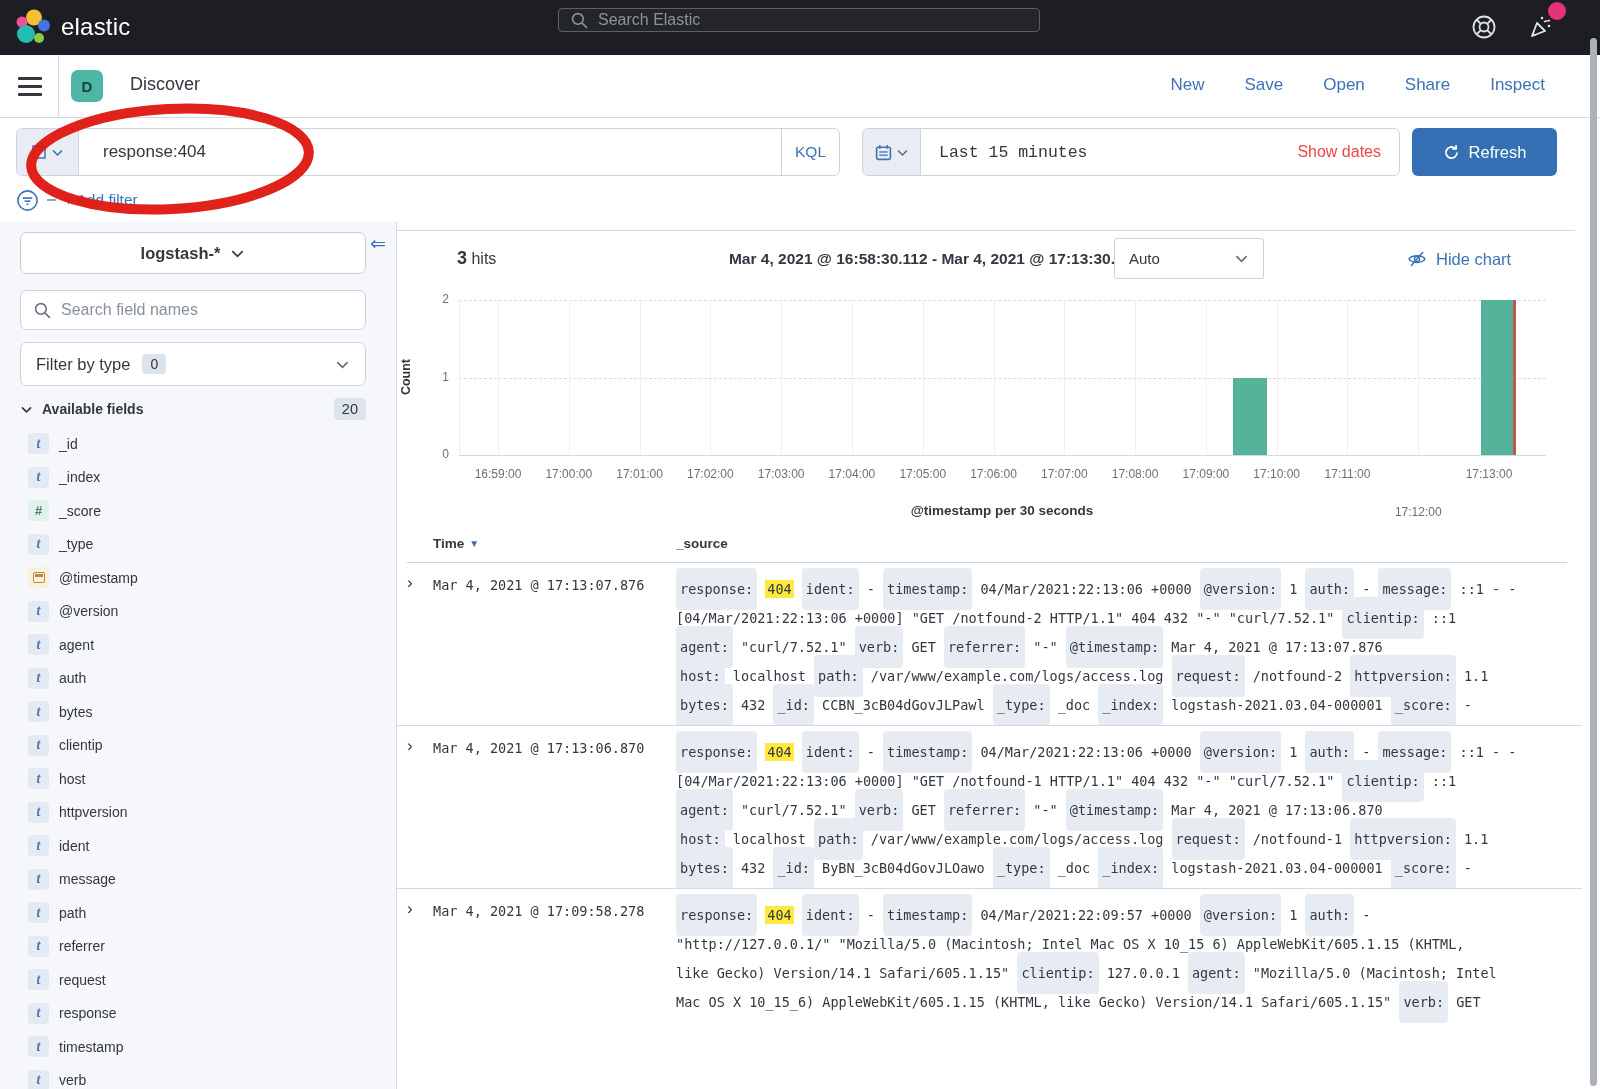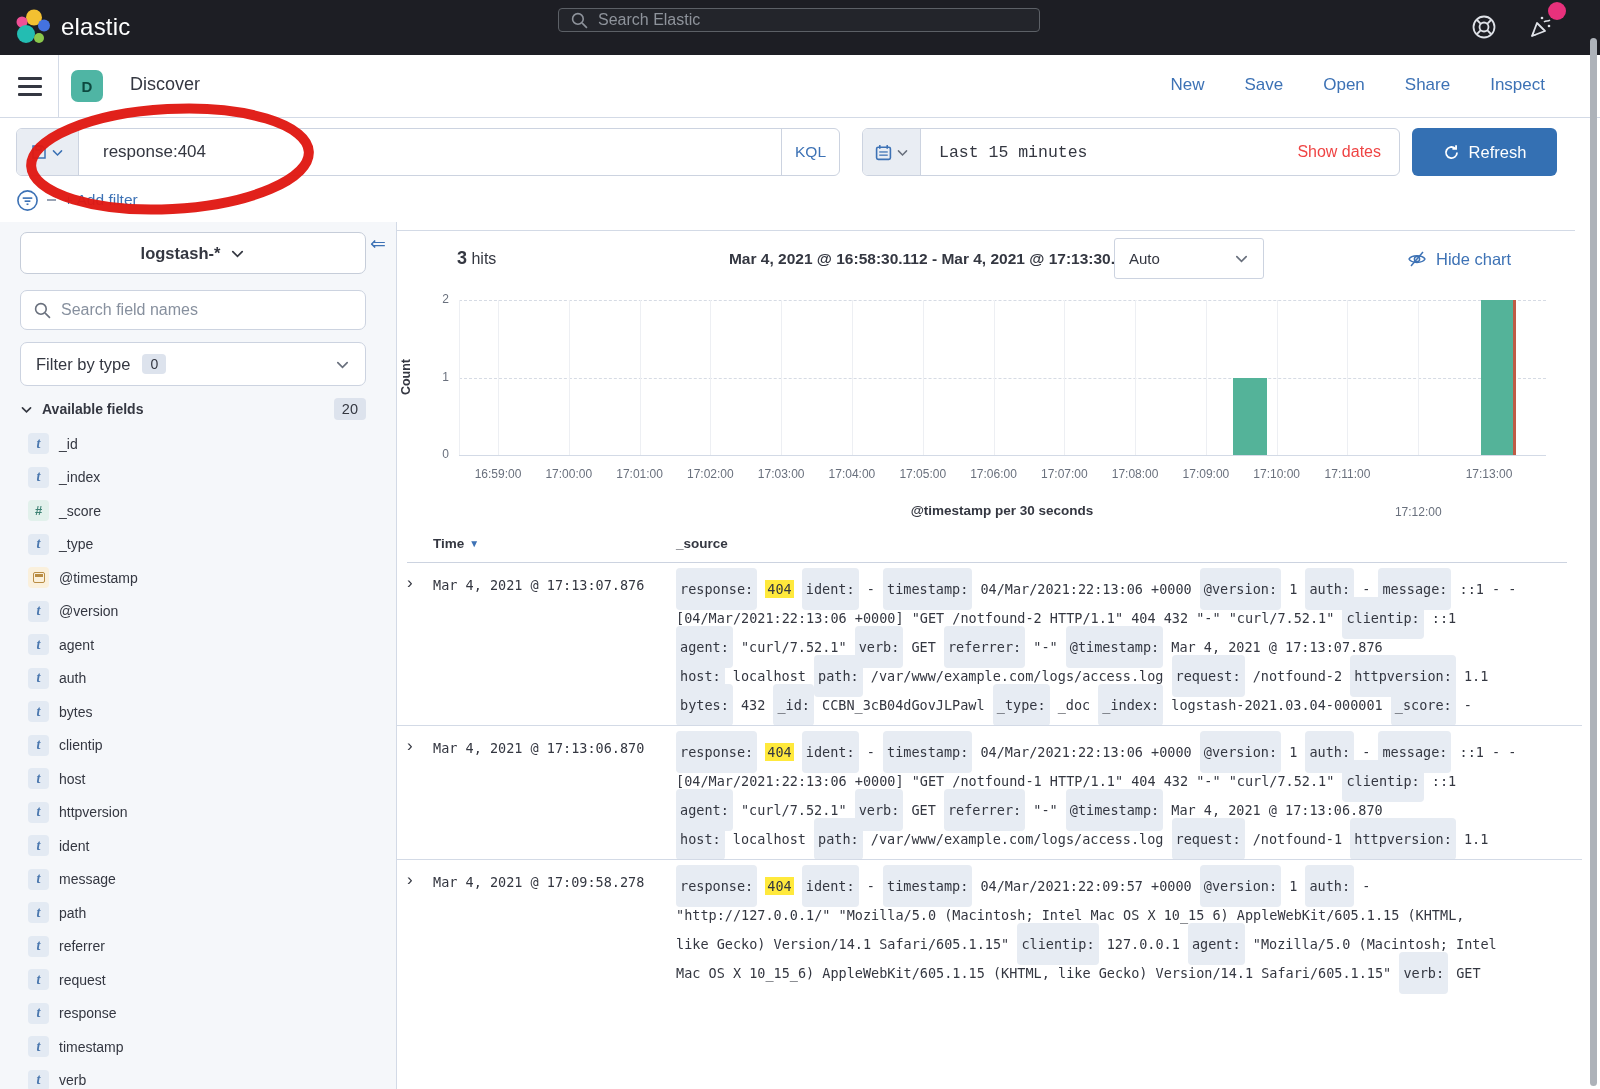--- a/index.html
+++ b/index.html
@@ -433,20 +433,21 @@
           </div>
         </div>
         <div class="doc-row">
           <span class="row-chevron">›</span>
           <span class="row-time">Mar 4, 2021 @ 17:13:06.870</span>
           <div class="row-source">
             <div class="src-line"><span class="pill">response:</span> <span class="hl">404</span> <span class="pill">ident:</span> - <span class="pill">timestamp:</span> 04/Mar/2021:22:13:06 +0000 <span class="pill">@version:</span> 1 <span class="pill">auth:</span> - <span class="pill">message:</span> ::1 - -</div>
             <div class="src-line">[04/Mar/2021:22:13:06 +0000] "GET /notfound-1 HTTP/1.1" 404 432 "-" "curl/7.52.1" <span class="pill">clientip:</span> ::1</div>
             <div class="src-line"><span class="pill">agent:</span> "curl/7.52.1" <span class="pill">verb:</span> GET <span class="pill">referrer:</span> "-" <span class="pill">@timestamp:</span> Mar 4, 2021 @ 17:13:06.870</div>
             <div class="src-line"><span class="pill">host:</span> localhost <span class="pill">path:</span> /var/www/example.com/logs/access.log <span class="pill">request:</span> /notfound-1 <span class="pill">httpversion:</span> 1.1</div>
+            <div class="src-line"><span class="pill">bytes:</span> 432 <span class="pill">_id:</span> ByBN_3cB04dGovJLOawo <span class="pill">_type:</span> _doc <span class="pill">_index:</span> logstash-2021.03.04-000001 <span class="pill">_score:</span> -</div>
           </div>
         </div>
         <div class="doc-row">
           <span class="row-chevron">›</span>
           <span class="row-time">Mar 4, 2021 @ 17:09:58.278</span>
           <div class="row-source">
             <div class="src-line"><span class="pill">response:</span> <span class="hl">404</span> <span class="pill">ident:</span> - <span class="pill">timestamp:</span> 04/Mar/2021:22:09:57 +0000 <span class="pill">@version:</span> 1 <span class="pill">auth:</span> -</div>
             <div class="src-line">"http://127.0.0.1/" "Mozilla/5.0 (Macintosh; Intel Mac OS X 10_15_6) AppleWebKit/605.1.15 (KHTML,</div>
             <div class="src-line">like Gecko) Version/14.1 Safari/605.1.15" <span class="pill">clientip:</span> 127.0.0.1 <span class="pill">agent:</span> "Mozilla/5.0 (Macintosh; Intel</div>
             <div class="src-line">Mac OS X 10_15_6) AppleWebKit/605.1.15 (KHTML, like Gecko) Version/14.1 Safari/605.1.15" <span class="pill">verb:</span> GET</div>

